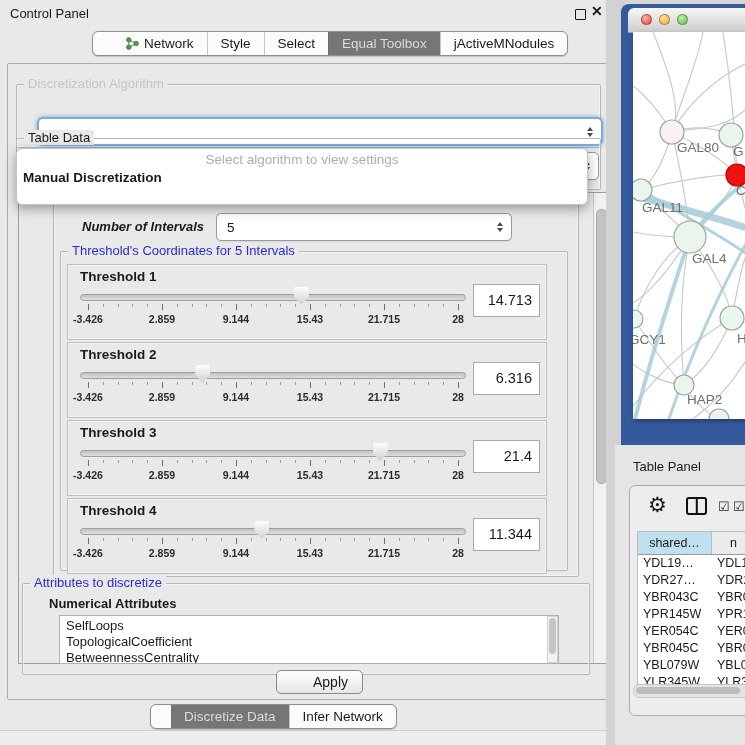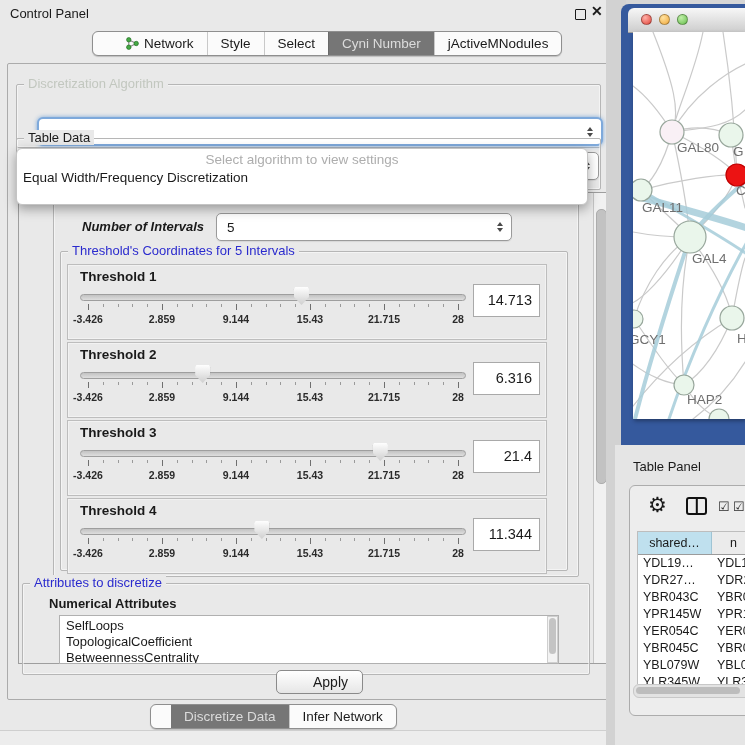--- a/index.html
+++ b/index.html
@@ -147,21 +147,21 @@
           </svg>
           <span>Network</span>
         </div>
         <div class="seg">
           <span>Style</span>
         </div>
         <div class="seg">
           <span>Select</span>
         </div>
         <div class="seg sel">
-          <span>Cyni Number</span>
+          <span>Equal Toolbox</span>
         </div>
         <div class="seg">
           <span>jActiveMNodules</span>
         </div>
       </div>
 
     <div id="mainPanel" class="abs">
 
       <div id="algoGroup" class="group">
         <span class="gtitle gt-faded">Discretization Algorithm</span>
@@ -180,21 +180,21 @@
           <span class="stepper">
               <span class="up"></span>
               <span class="dn"></span>
             </span>
         </div>
       </div>
 
       <div id="ddPopup" class="abs">
         <div id="ddItems">
             <div class="dd-item muted center">Select algorithm to view settings</div>
-            <div class="dd-item">Equal Width/Frequency Discretization</div>
+            <div class="dd-item bold">Manual Discretization</div>
           </div>
       </div>
 
       <div id="scrollPane" class="abs">
         <div id="intervalGroup" class="group">
           <span class="gtitle gt-green">Interval Definition</span>
           <div id="numLabel" class="abs">Number of Intervals</div>
           <div id="numCombo" class="combo">
             <span>5</span>
             <span class="stepper">

